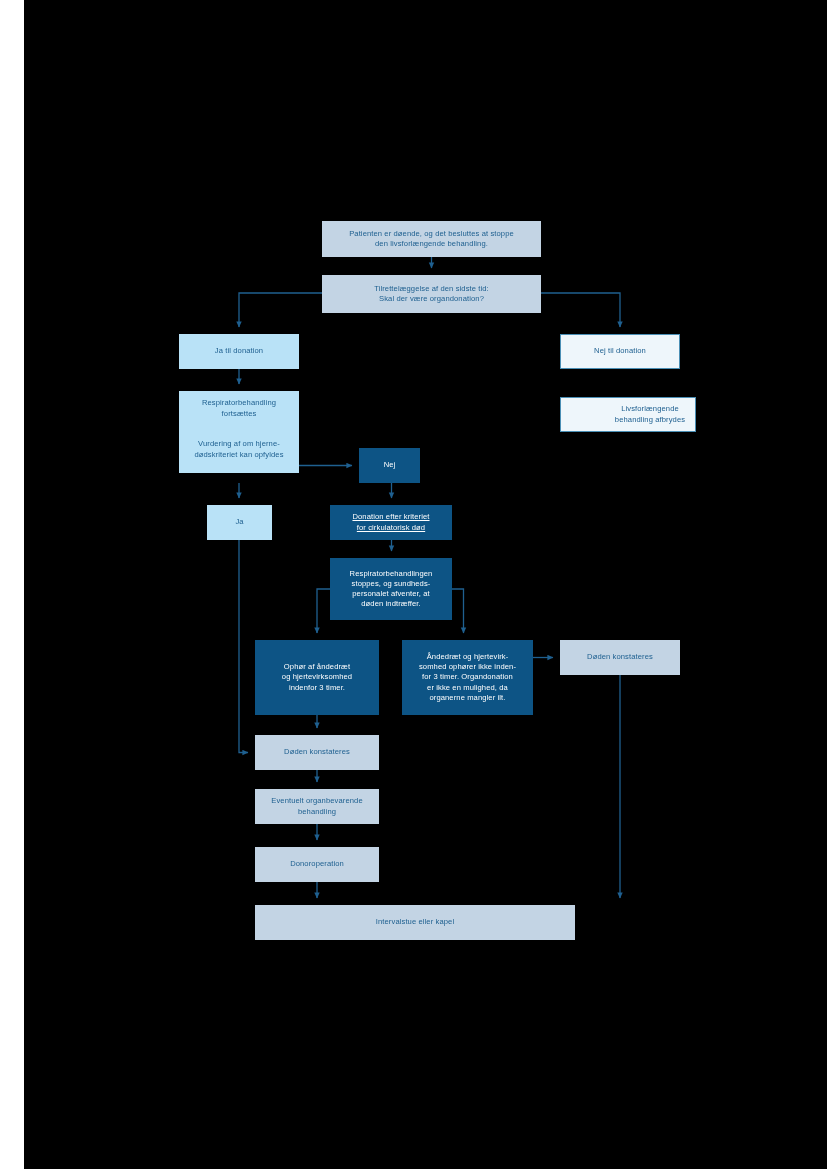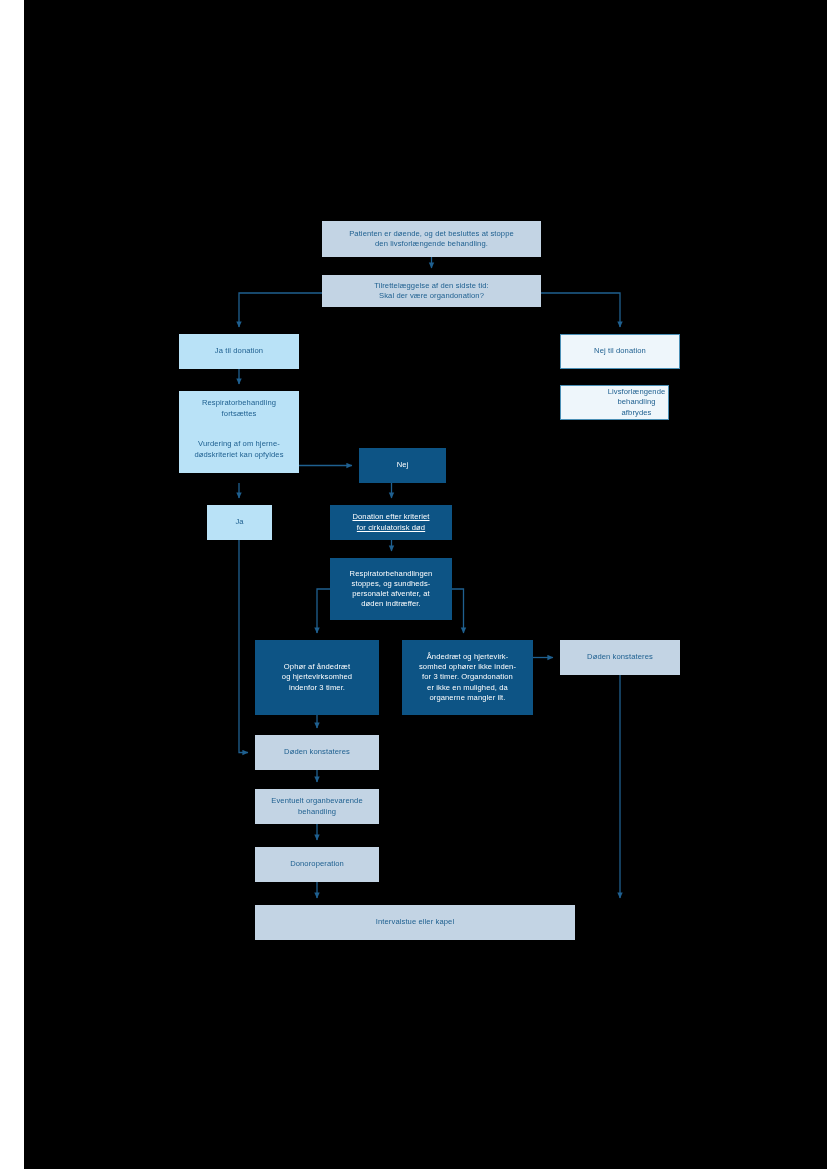--- a/index.html
+++ b/index.html
@@ -95,39 +95,39 @@
         <path d="M 293 882 L 293 898" marker-end="url(#arrow)"></path>
         <path d="M 596 675 L 596 898" marker-end="url(#arrow)"></path>
       </g>
   </svg>
 
   <div id="node-layer">
       <div class="node-box fill-steel" style="left: 298px; top: 221px; width: 219px; height: 36px; font-size: 7.6px;">
         <span class="node-label">Patienten er døende, og det besluttes at stoppe
 den livsforlængende behandling.</span>
       </div>
-      <div class="node-box fill-steel" style="left: 298px; top: 275px; width: 219px; height: 32px; font-size: 7.6px;">
+      <div class="node-box fill-steel" style="left: 298px; top: 275px; width: 219px; height: 38px; font-size: 7.6px;">
         <span class="node-label">Tilrettelæggelse af den sidste tid:
 Skal der være organdonation?</span>
       </div>
       <div class="node-box fill-sky" style="left: 155px; top: 334px; width: 120px; height: 35px; font-size: 7.6px;">
         <span class="node-label">Ja til donation</span>
       </div>
       <div class="node-box fill-sky" style="left: 155px; top: 391px; width: 120px; height: 35px; font-size: 7.6px;">
         <span class="node-label">Respiratorbehandling
 fortsættes</span>
       </div>
       <div class="node-box fill-sky" style="left: 155px; top: 426px; width: 120px; height: 47px; font-size: 7.6px;">
         <span class="node-label">Vurdering af om hjerne-
 dødskriteriet kan opfyldes</span>
       </div>
       <div class="node-box fill-sky" style="left: 183px; top: 505px; width: 65px; height: 35px; font-size: 7.6px;">
         <span class="node-label">Ja</span>
       </div>
-      <div class="node-box fill-deep" style="left: 335px; top: 448px; width: 87px; height: 35px; font-size: 7.6px;">
+      <div class="node-box fill-deep" style="left: 335px; top: 448px; width: 61px; height: 35px; font-size: 7.6px;">
         <span class="node-label">Nej</span>
       </div>
       <div class="node-box fill-deep" style="left: 306px; top: 505px; width: 122px; height: 35px; font-size: 7.6px; text-decoration: underline;">
         <span class="node-label">Donation efter kriteriet
 for cirkulatorisk død</span>
       </div>
       <div class="node-box fill-deep" style="left: 306px; top: 558px; width: 122px; height: 62px; font-size: 7.6px;">
         <span class="node-label">Respiratorbehandlingen
 stoppes, og sundheds-
 personalet afventer, at
@@ -141,21 +141,21 @@
       <div class="node-box fill-deep" style="left: 378px; top: 640px; width: 131px; height: 75px; font-size: 7.6px;">
         <span class="node-label">Åndedræt og hjertevirk-
 somhed ophører ikke inden-
 for 3 timer. Organdonation
 er ikke en mulighed, da
 organerne mangler ilt.</span>
       </div>
       <div class="node-box fill-pale" style="left: 536px; top: 334px; width: 120px; height: 35px; font-size: 7.6px;">
         <span class="node-label">Nej til donation</span>
       </div>
-      <div class="node-box fill-pale" style="left: 536px; top: 385px; width: 109px; height: 35px; font-size: 7.6px; padding-left: 44px;">
+      <div class="node-box fill-pale" style="left: 536px; top: 397px; width: 136px; height: 35px; font-size: 7.6px; padding-left: 44px;">
         <span class="node-label">Livsforlængende
 behandling afbrydes</span>
       </div>
       <div class="node-box fill-steel" style="left: 536px; top: 640px; width: 120px; height: 35px; font-size: 7.6px;">
         <span class="node-label">Døden konstateres</span>
       </div>
       <div class="node-box fill-steel" style="left: 231px; top: 735px; width: 124px; height: 35px; font-size: 7.6px;">
         <span class="node-label">Døden konstateres</span>
       </div>
       <div class="node-box fill-steel" style="left: 231px; top: 789px; width: 124px; height: 35px; font-size: 7.6px;">

